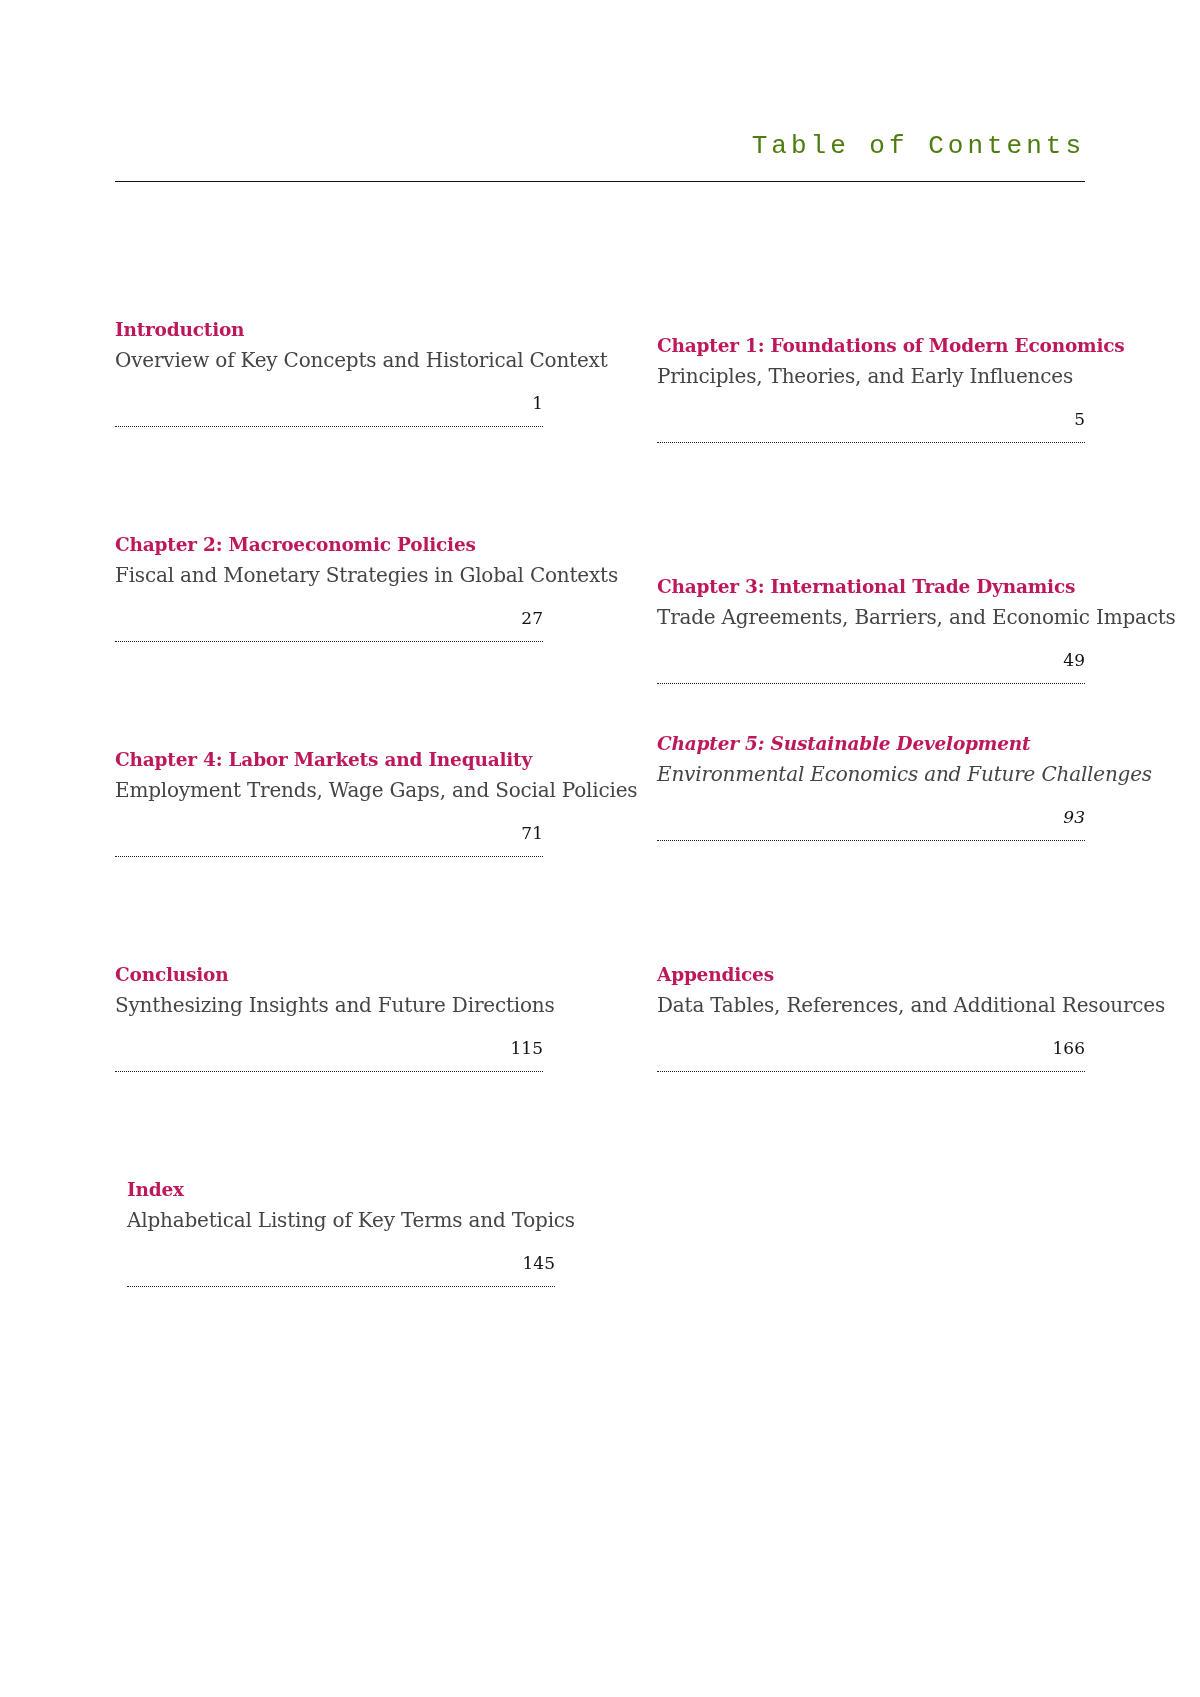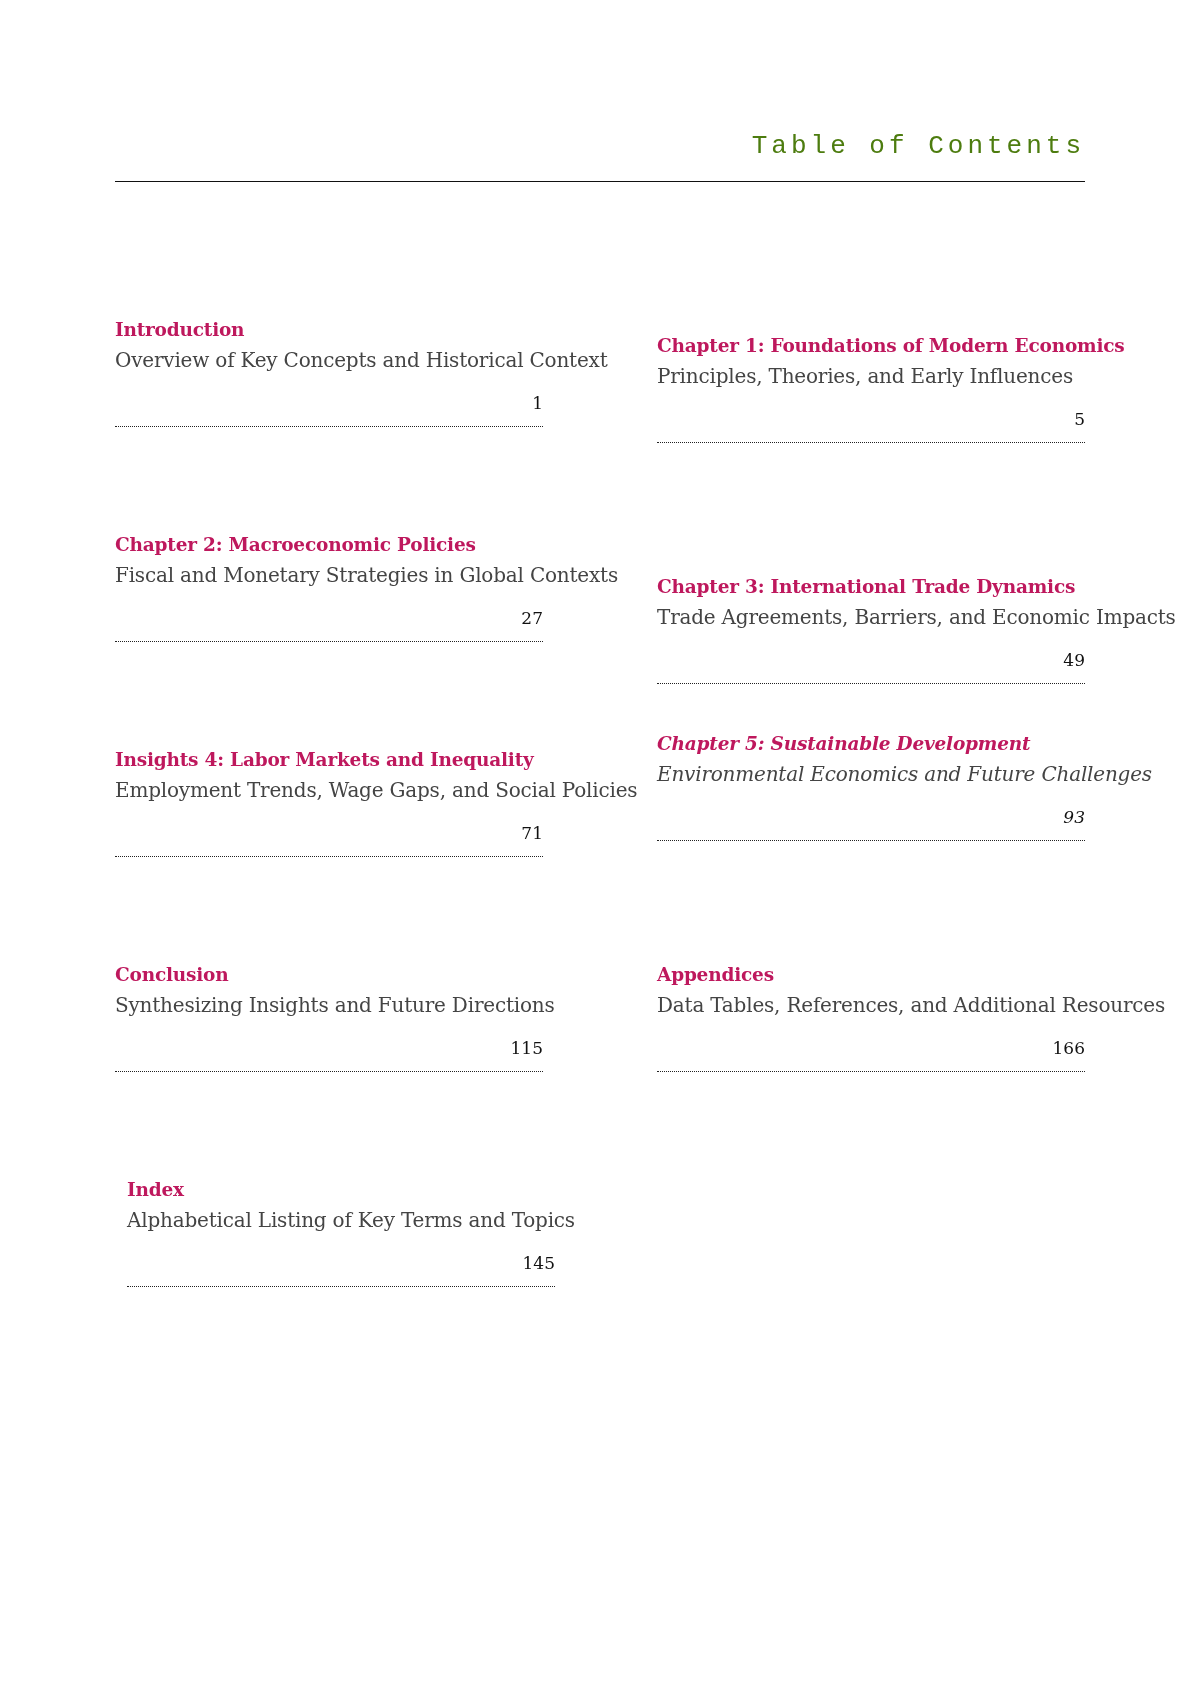--- a/index.html
+++ b/index.html
@@ -112,21 +112,21 @@
       <div class="entry-subtitle">Fiscal and Monetary Strategies in Global Contexts</div>
       <div class="entry-page">27</div>
     </div>
     <div class="toc-entry" style="left:542px; top:215px;margin-top:42px;">
       <div class="entry-title">Chapter 3: International Trade Dynamics</div>
       <div class="entry-subtitle">Trade Agreements, Barriers, and Economic Impacts</div>
       <div class="entry-page">49</div>
     </div>
 
     <div class="toc-entry" style="left:0; top:430px;">
-      <div class="entry-title">Insights 4: Labor Markets and Inequality</div>
+      <div class="entry-title">Chapter 4: Labor Markets and Inequality</div>
       <div class="entry-subtitle">Employment Trends, Wage Gaps, and Social Policies</div>
       <div class="entry-page">71</div>
     </div>
     <div class="toc-entry" style="left:542px; top:414px;font-style:italic;">
       <div class="entry-title">Chapter 5: Sustainable Development</div>
       <div class="entry-subtitle">Environmental Economics and Future Challenges</div>
       <div class="entry-page">93</div>
     </div>
 
     <div class="toc-entry" style="left:0; top:645px;">

